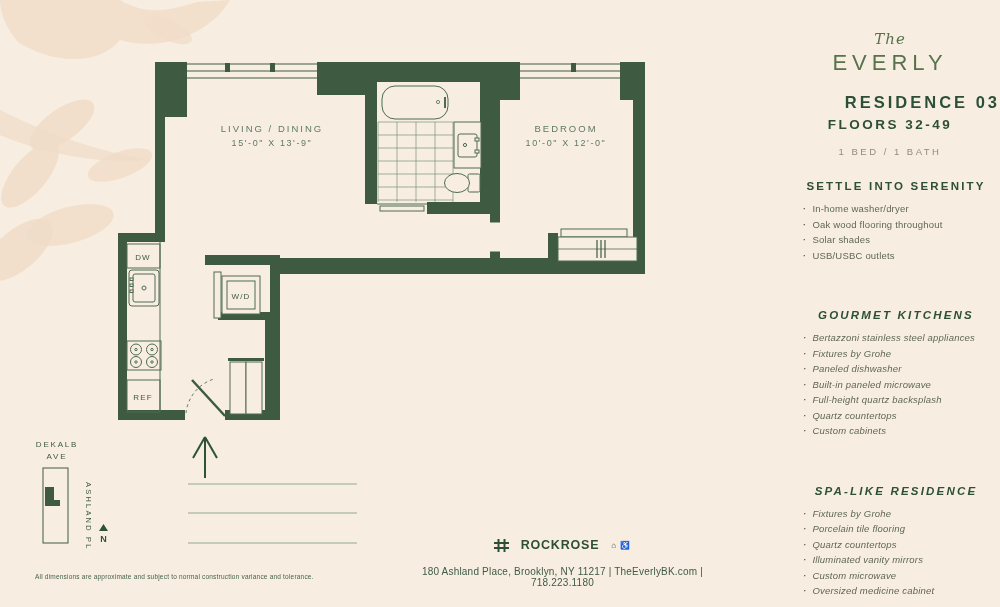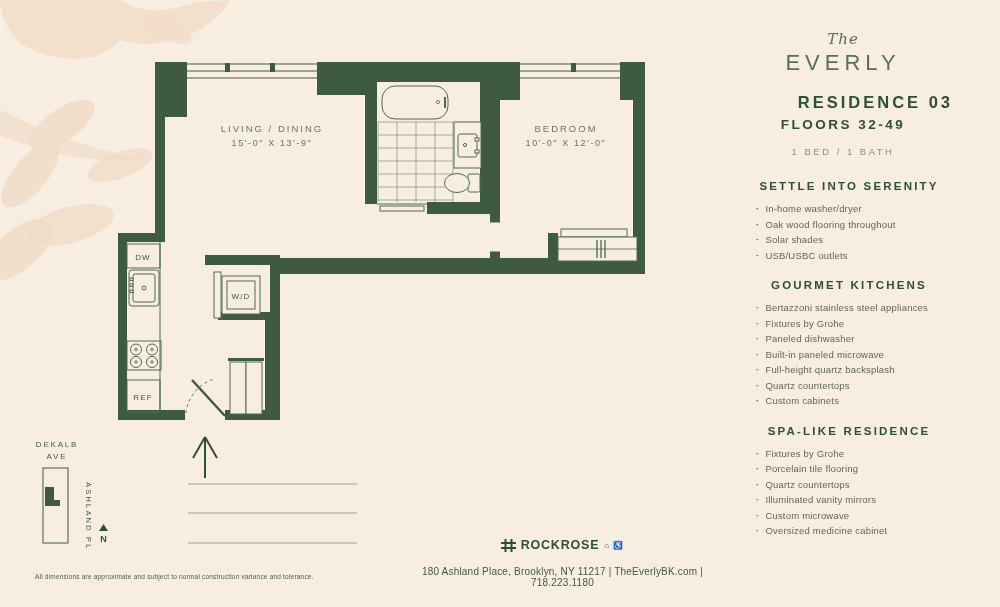--- a/index.html
+++ b/index.html
@@ -10,48 +10,48 @@
   svg text{font-family:"Liberation Sans",sans-serif;}
   .deco{position:absolute;left:0;top:0;pointer-events:none;}
   .plan{position:absolute;left:0;top:0;}
   .room-label{font-size:9.5px;letter-spacing:2px;fill:#5e7a64;text-anchor:middle;}
   .room-dims{font-size:9px;letter-spacing:1.6px;fill:#5e7a64;text-anchor:middle;}
   .appl-label{font-size:8px;letter-spacing:1.2px;fill:#3e5a40;text-anchor:middle;}
   .map-label{font-size:8px;letter-spacing:1.8px;fill:#3e5a40;text-anchor:middle;}
   .map-label-side{font-size:7.5px;letter-spacing:2.2px;fill:#3e5a40;}
   .north-n{font-size:9px;font-weight:bold;letter-spacing:0;fill:#2f5136;text-anchor:middle;}
 
-  .sidebar{position:absolute;left:733px;top:0;width:220px;height:607px;}
+  .sidebar{position:absolute;left:780px;top:0;width:220px;height:607px;}
   .logo{ text-align:center;margin-top:30px;color:#57724c;}
   .logo-the{font-family:"DejaVu Serif",serif;font-style:italic;font-size:15px;letter-spacing:1px;}
   .logo-name{font-family:Liberation Sans, sans-serif;font-weight:400;font-size:22px;letter-spacing:5px;margin-top:2px;}
   .res-title{text-align:right;font-size:16.5px;font-weight:bold;letter-spacing:3px;color:#2c4f35;margin-top:17px;}
   .res-floors{text-align:center;font-size:13.5px;font-weight:bold;letter-spacing:2.5px;color:#2c4f35;margin-top:5px;}
   .res-config{text-align:center;font-size:9.5px;letter-spacing:2.5px;color:#958b77;margin-top:14px;}
 
   .sections{position:absolute;left:21px;top:180px;width:190px;}
   .amenity-section h3{
     font-size:11.5px;font-weight:bold;letter-spacing:2.2px;color:#2c4f35;
     margin:0 0 9px 0;
     text-align:center;
   }
   .amenity-section{margin-bottom:0;}
-  .amenity-section + .amenity-section{margin-top:16px;}
+  .amenity-section + .amenity-section{margin-top:46px;font-style:italic;}
   .amenity-section ul{list-style:none;margin:0;padding:0;}
   .amenity-section li{
     font-size:9.5px;color:#5f6753;line-height:15.5px;letter-spacing:0.2px;
     display:flex;align-items:baseline;
   }
   .dot{color:#5f6753;margin:0 6px 0 2px;font-weight:bold;}
 
   .disclaimer{
     position:absolute;left:35px;top:573px;font-size:6.5px;color:#47624d;letter-spacing:0.2px;
   }
   .footer-center{position:absolute;left:405px;top:538px;width:315px;text-align:center;}
-  .brand-row{display:flex;align-items:center;justify-content:center;gap:5px;color:#2c4f35;}
+  .brand-row{display:flex;align-items:center;justify-content:center;gap:12px;color:#2c4f35;}
   .brand-name{font-size:12.5px;font-weight:bold;letter-spacing:0.8px;}
   .brand-icons{font-size:8px;letter-spacing:1px;color:#2c4f35;}
   .address{margin-top:14px;font-size:10px;color:#3f5a45;letter-spacing:0.2px;}
 </style>
 </head>
 <body>
 
 <div class="page">
 
   <svg class="deco" width="300" height="300" viewBox="0 0 300 300">

